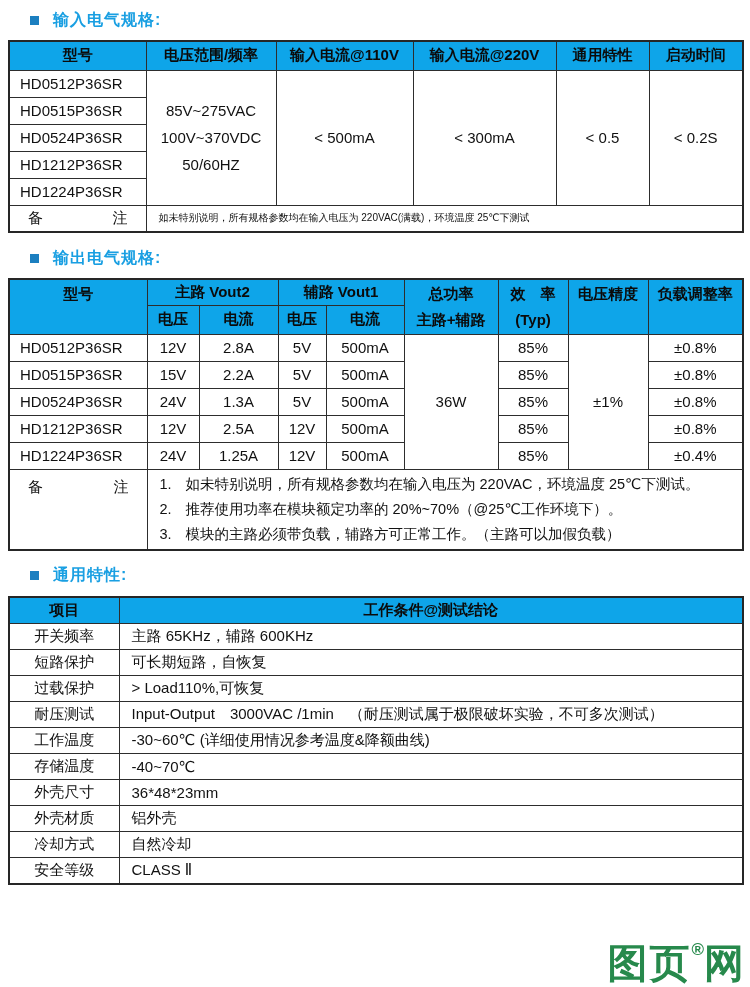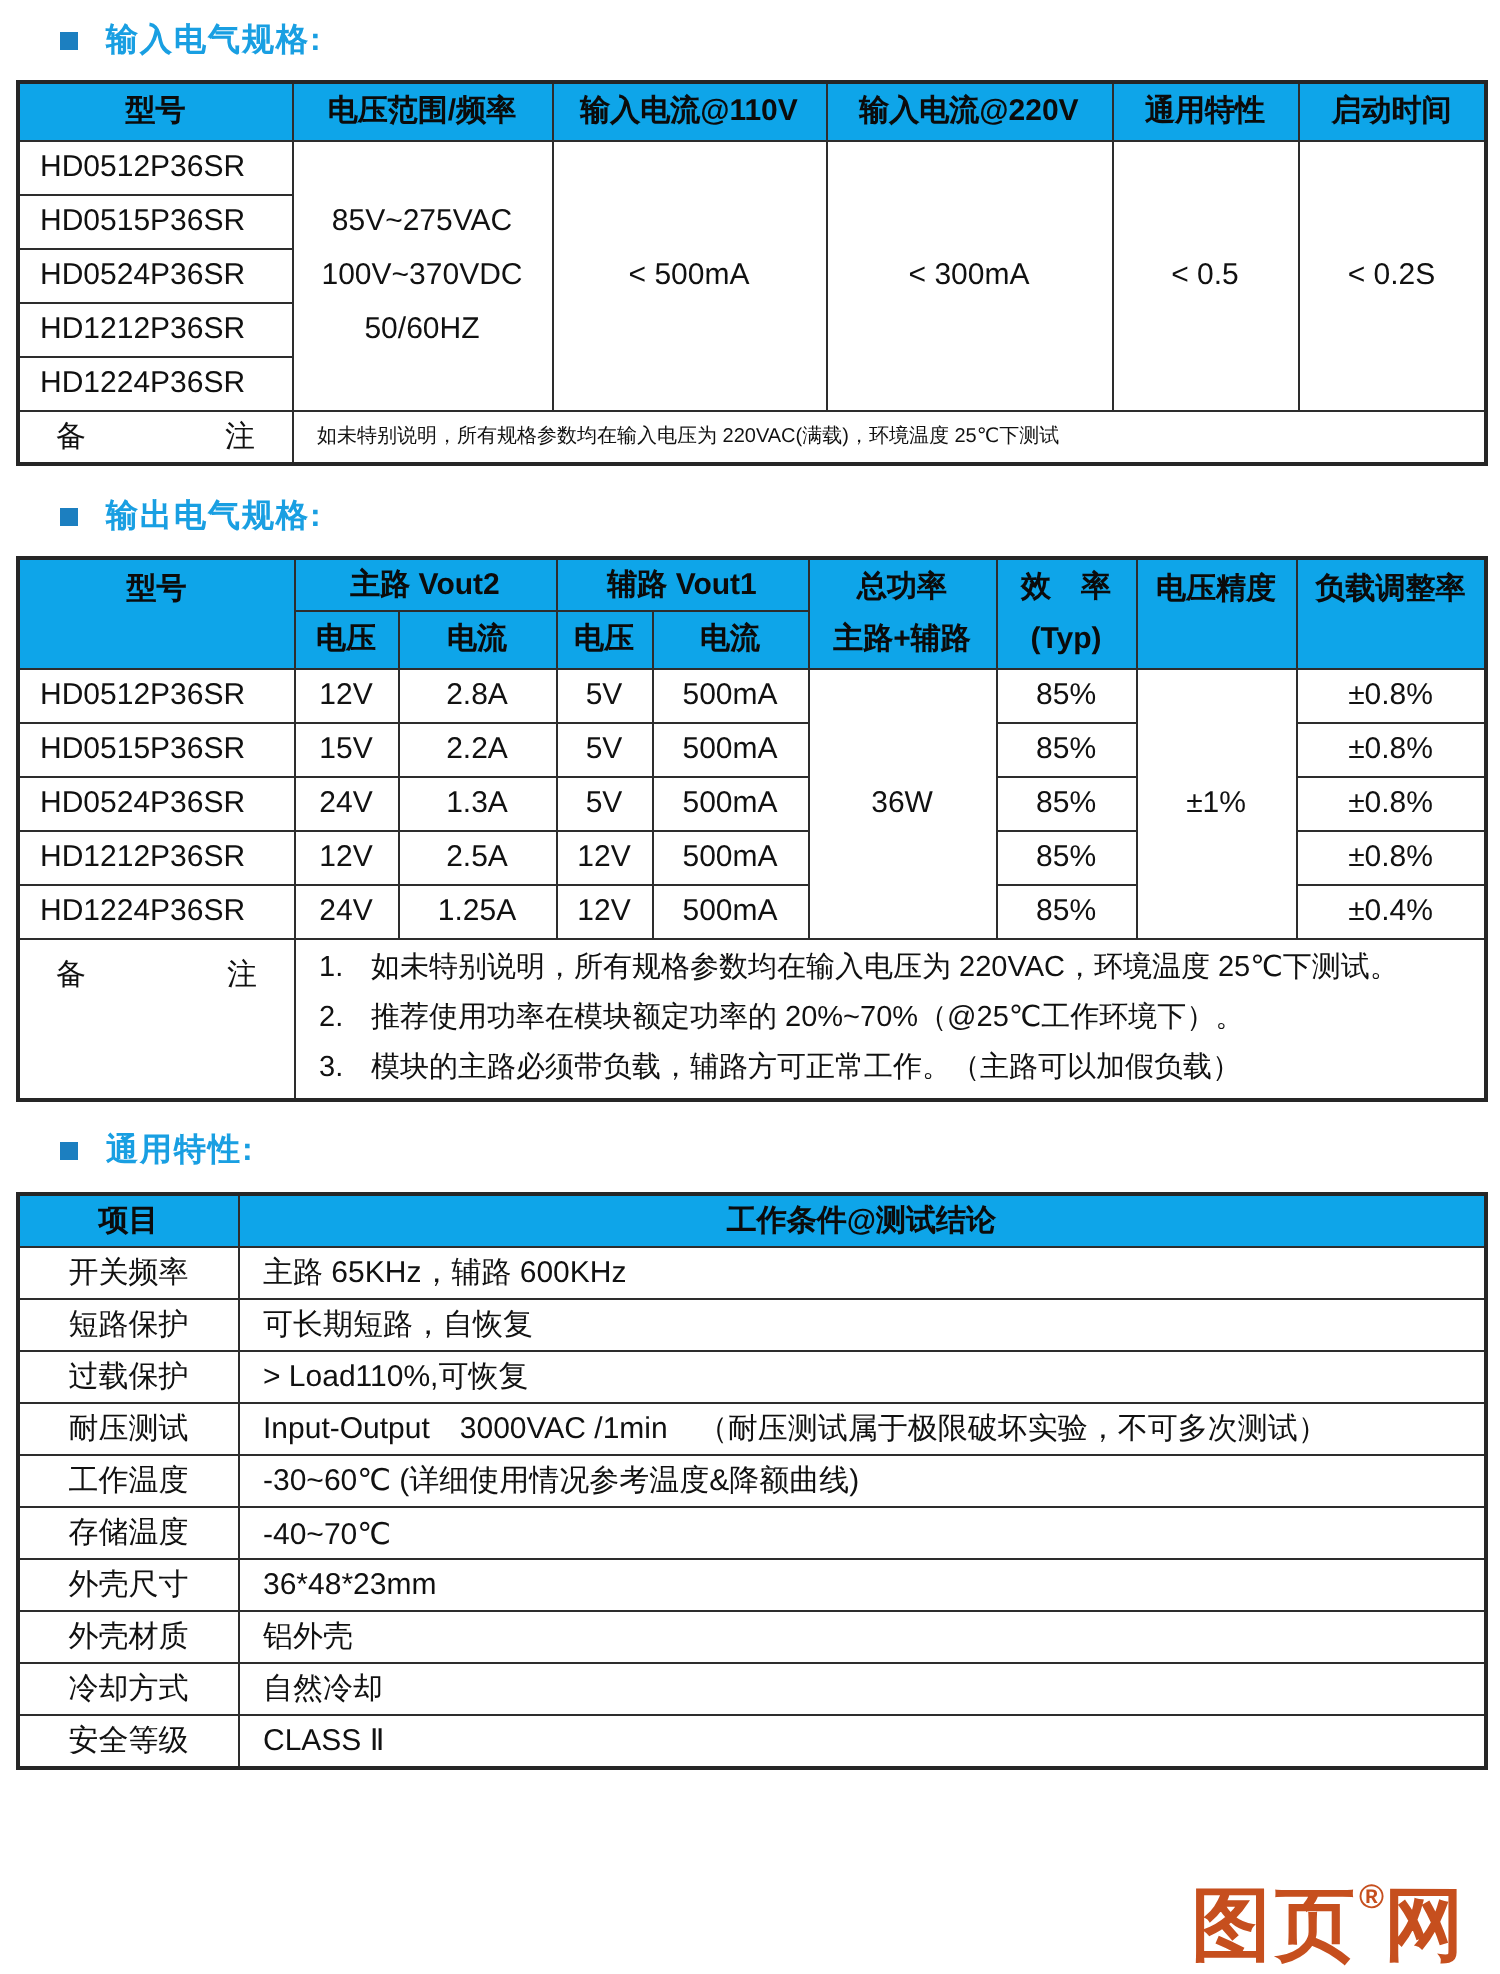--- a/index.html
+++ b/index.html
@@ -61,22 +61,22 @@
   .note-line { display: flex; line-height: 25px; font-size: 14.5px; }
   .note-num { width: 26px; flex: 0 0 auto; }
 
   
   .t3 td { height: 26px; }
   .t3 .item-cell { text-align: center; }
   .t3 .value-cell { text-align: left; padding-left: 12px; }
 
   
   .watermark {
-    position: absolute; right: 16px; bottom: 4px;
-    color: #c2410c; opacity: 0.92;
+    position: absolute; right: 4px; bottom: 4px;
+    color: #15803d; opacity: 0.92;
     font-weight: bold; font-size: 40px; letter-spacing: 2px;
     white-space: nowrap; line-height: 1;
   }
   .watermark .reg {
     font-size: 17px; position: relative; top: -22px; letter-spacing: 0;
   }
 </style>
 </head>
 <body>
 

